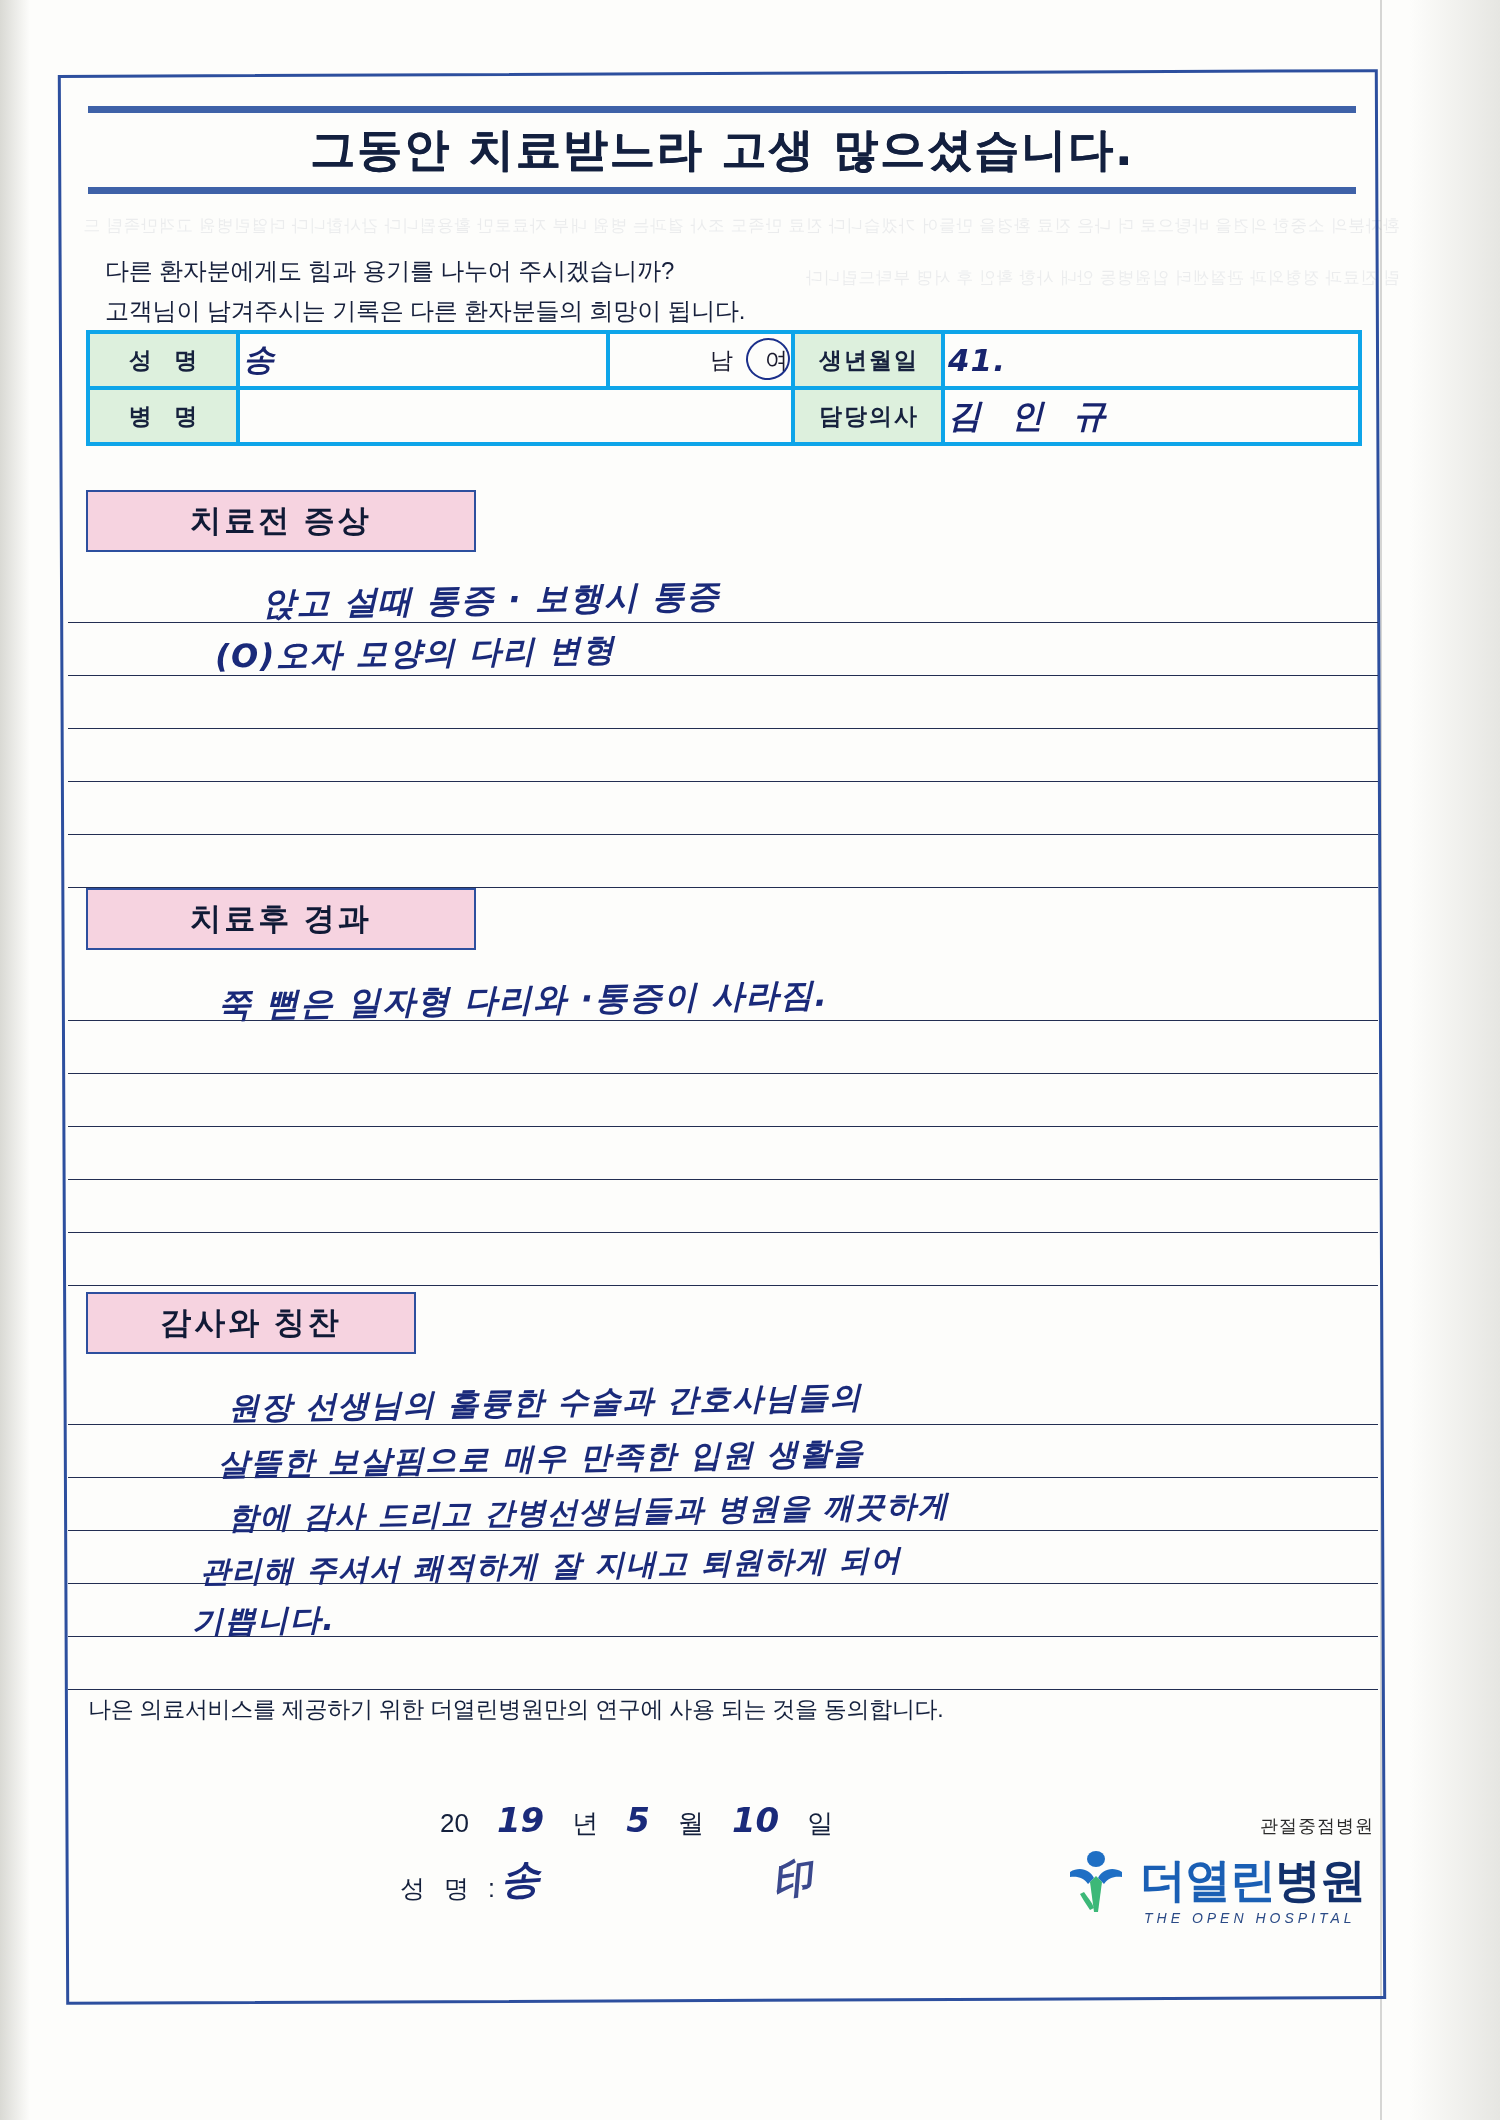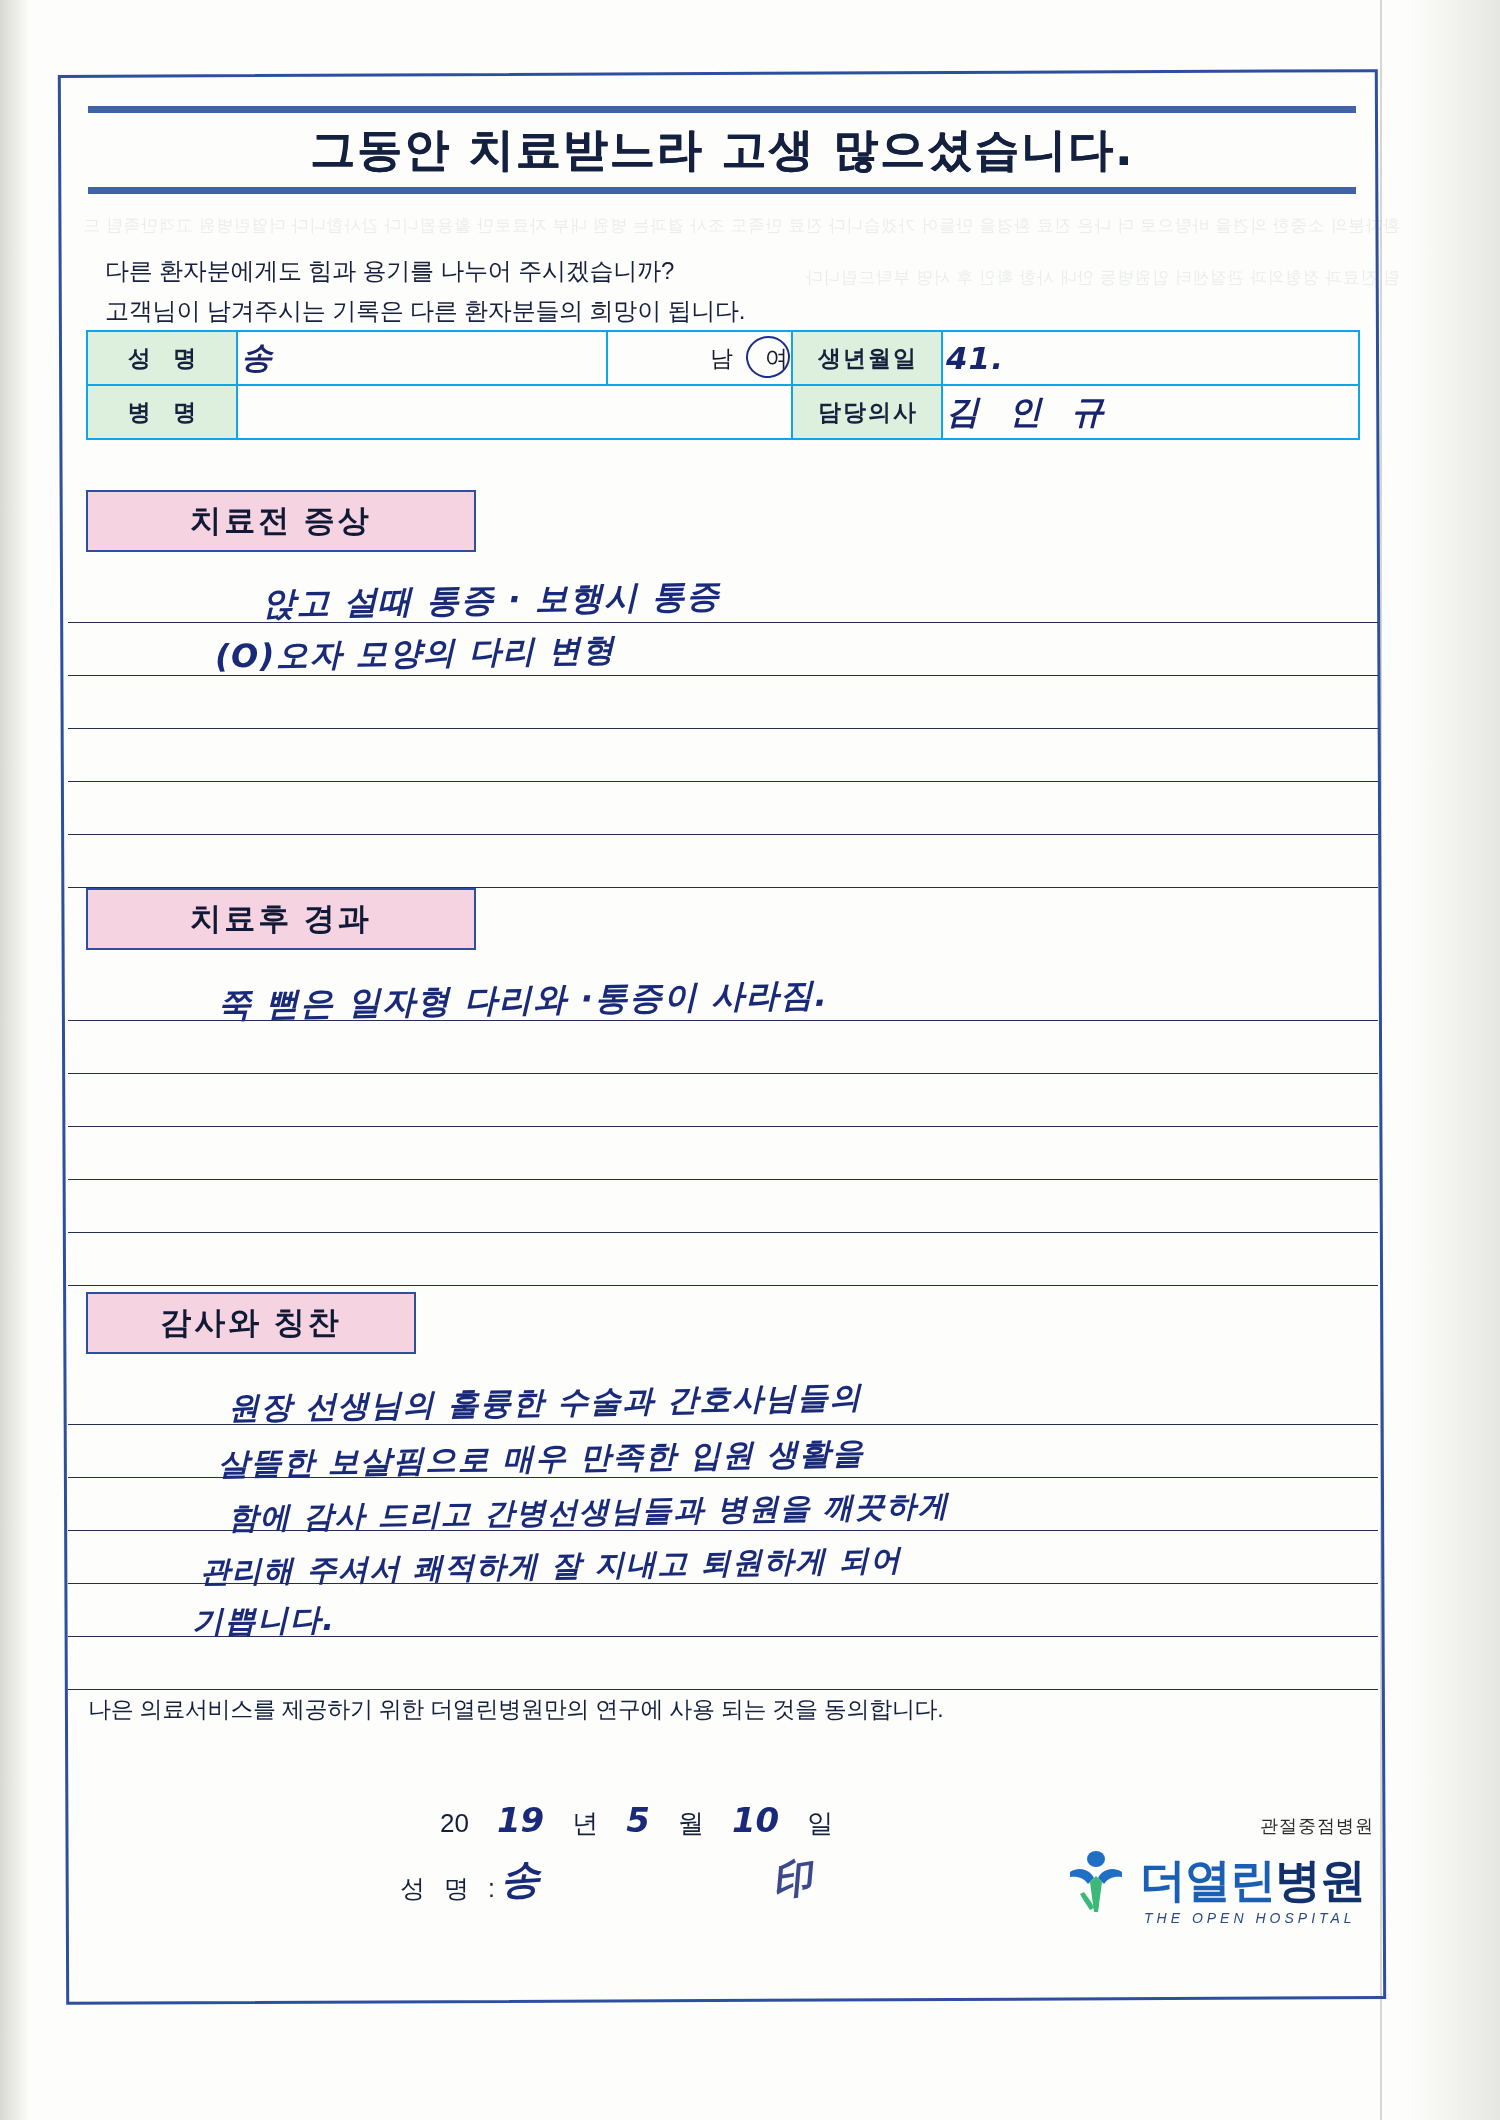--- a/index.html
+++ b/index.html
@@ -105,21 +105,21 @@
 
   
   .info-table {
     position: absolute;
     left: 86px; top: 330px;
     width: 1272px;
     border-collapse: collapse;
     table-layout: fixed;
   }
   .info-table td {
-    border: 2px solid #0ea5e9;
+    border: 4px solid #0ea5e9;
     height: 52px;
     padding: 0 3px;
     font-size: 23px;
     vertical-align: middle;
   }
   td.lbl {
     background: #ddf0dd;
     text-align: center;
     letter-spacing: 8px;
     text-indent: 8px;

